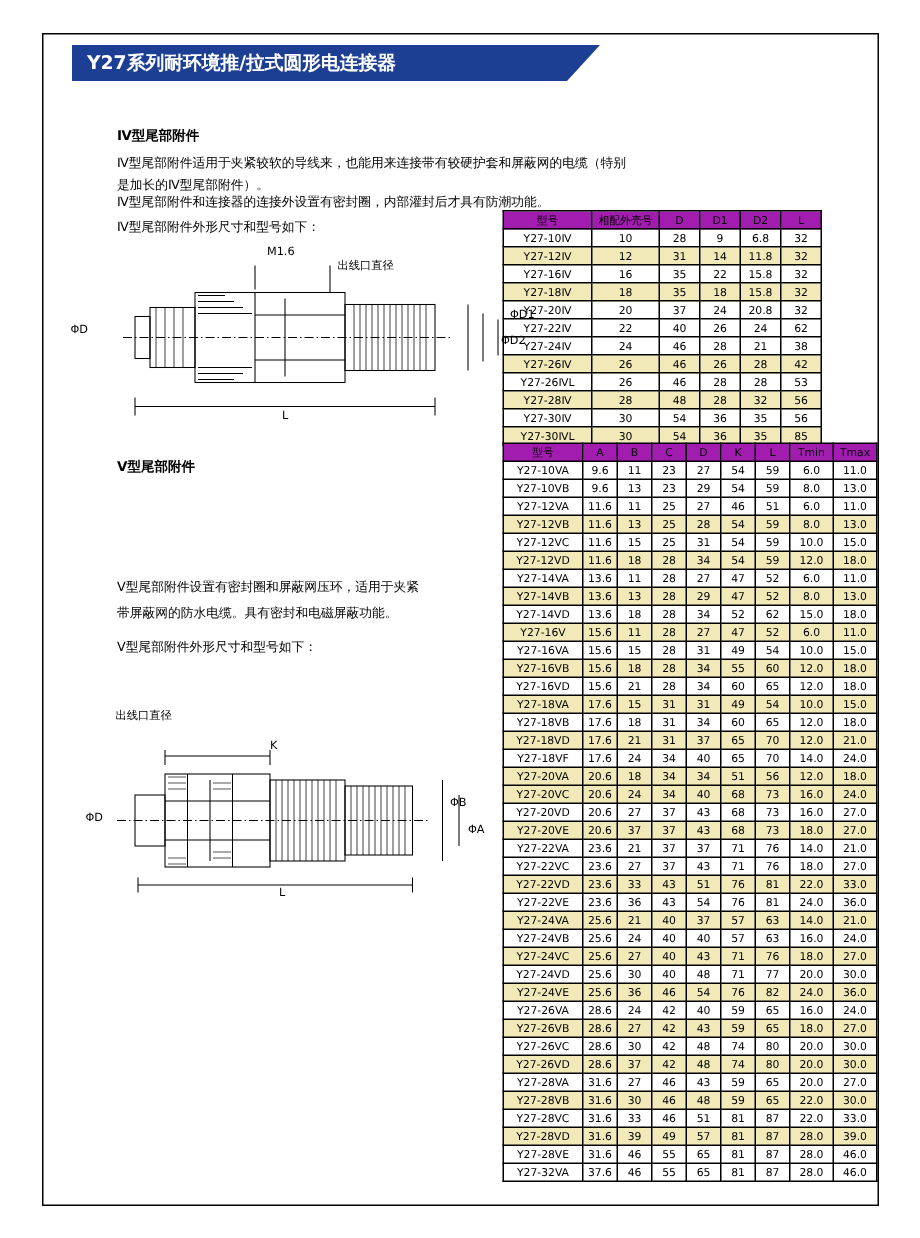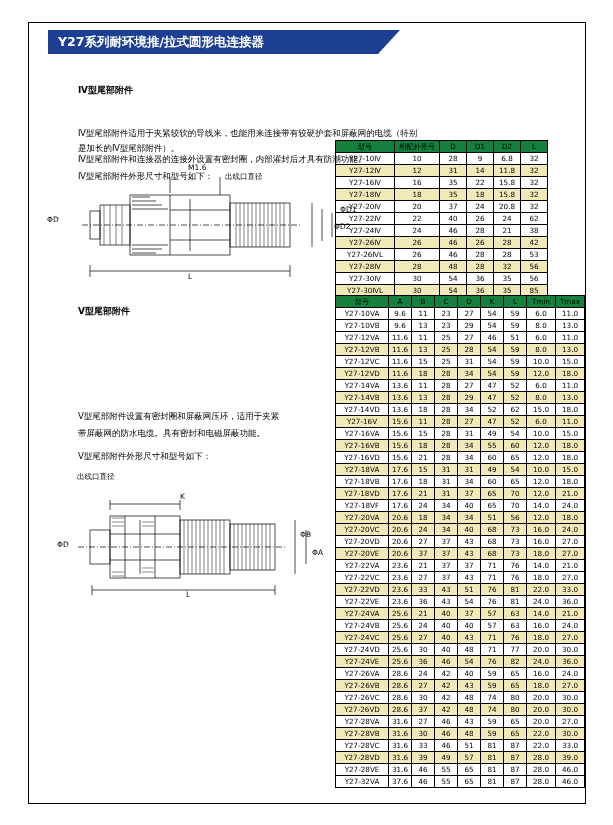--- a/index.html
+++ b/index.html
@@ -15,26 +15,26 @@
   .page-frame{position:absolute;left:28px;top:22px;width:556px;height:780px;border:1px solid #000;}
 
   
   .banner{position:absolute;left:48px;top:30px;width:330px;height:24px;background:#1c3f94;}
   .banner-skew{position:absolute;left:378px;top:30px;width:0;height:0;
      border-top:24px solid #1c3f94;border-right:22px solid transparent;}
   .banner-text{position:absolute;left:58px;top:34px;color:#fff;font-size:12.5px;font-weight:bold;
      letter-spacing:0px;font-family:"DejaVu Sans","Liberation Sans",sans-serif;text-align:center;}
 
   .sect-title{position:absolute;font-size:9px;font-weight:bold;}
-  .para{position:absolute;font-size:8.5px;line-height:15px;width:330px;margin-top:24px;}
+  .para{position:absolute;font-size:8.5px;line-height:15px;width:330px;}
 
   
   table.spec{border-collapse:collapse;position:absolute;font-size:7.2px;}
   table.spec td,table.spec th{border:1px solid #000;text-align:center;padding:0;height:11px;line-height:11px;}
-  table.spec th{background:#15803d;font-weight:normal;}
+  table.spec th{background:#a21caf;font-weight:normal;}
   tr.alt td{background:#f2e9b8;}
 
   
   .drawing{position:absolute;}
   .lbl{position:absolute;font-size:7.5px;}
   svg{display:block;}
 </style>
 </head>
 <body>
 
@@ -103,21 +103,21 @@
 
         <line x1="242" y1="38" x2="242" y2="82"></line>
         <line x1="252" y1="44" x2="252" y2="76"></line>
         <line x1="262" y1="48" x2="262" y2="72"></line>
 
         <line x1="150" y1="12" x2="150" y2="30"></line>
         <line x1="100" y1="12" x2="100" y2="28"></line>
       </g>
     </svg>
   </div>
-  <div class="lbl" style="left:188px;top:163px;text-align:right;">M1.6</div>
+  <div class="lbl" style="left:178px;top:163px;text-align:right;">M1.6</div>
   <div class="lbl" style="left:225px;top:172px;">出线口直径</div>
   <div class="lbl" style="left:47px;top:215px;">ΦD</div>
   <div class="lbl" style="left:340px;top:205px;">ΦD1</div>
   <div class="lbl" style="left:334px;top:222px;">ΦD2</div>
   <div class="lbl" style="left:188px;top:272px;">L</div>
 
   <table class="spec" id="table1" style="left:335px;top:140px;">
       <thead>
         <tr>
           <th style="width: 58px;">型号</th>

